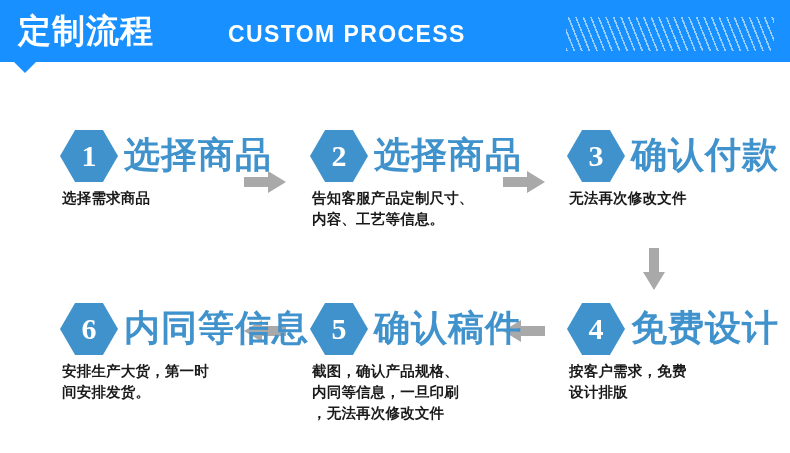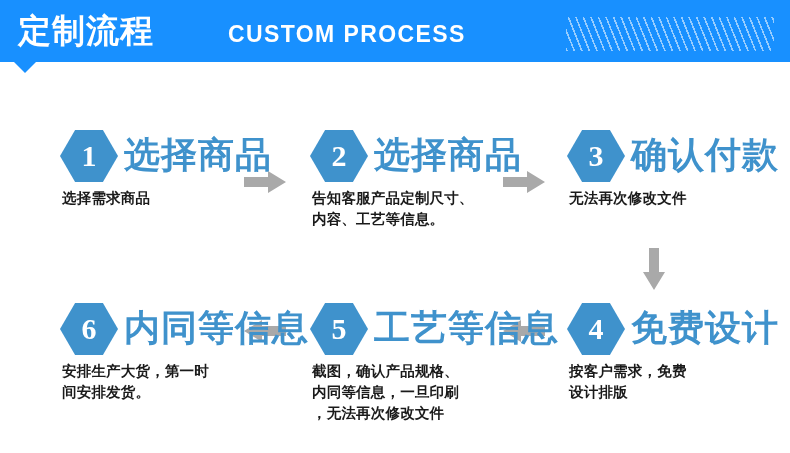--- a/index.html
+++ b/index.html
@@ -218,21 +218,21 @@
   <div class="arrow" style="left:503px; top:320px;">
     <svg width="42" height="22" viewBox="0 0 42 22">
       <polygon points="42,6 18,6 18,0 0,11 18,22 18,16 42,16" fill="#a9a9a9"></polygon>
     </svg>
   </div>
 
   <div class="step" style="left:310px; top:303px; width:215px;">
     <div class="step-head">
       <div class="hex"></div>
       <div class="hex-num">5</div>
-      <div class="step-title">工艺等信息</div>
+      <div class="step-title">确认稿件</div>
     </div>
     <div class="step-desc">截图，确认产品规格、
 内同等信息，一旦印刷
 ，无法再次修改文件</div>
   </div>
 
   <div class="arrow" style="left:244px; top:320px;">
     <svg width="42" height="22" viewBox="0 0 42 22">
       <polygon points="42,6 18,6 18,0 0,11 18,22 18,16 42,16" fill="#a9a9a9"></polygon>
     </svg>

